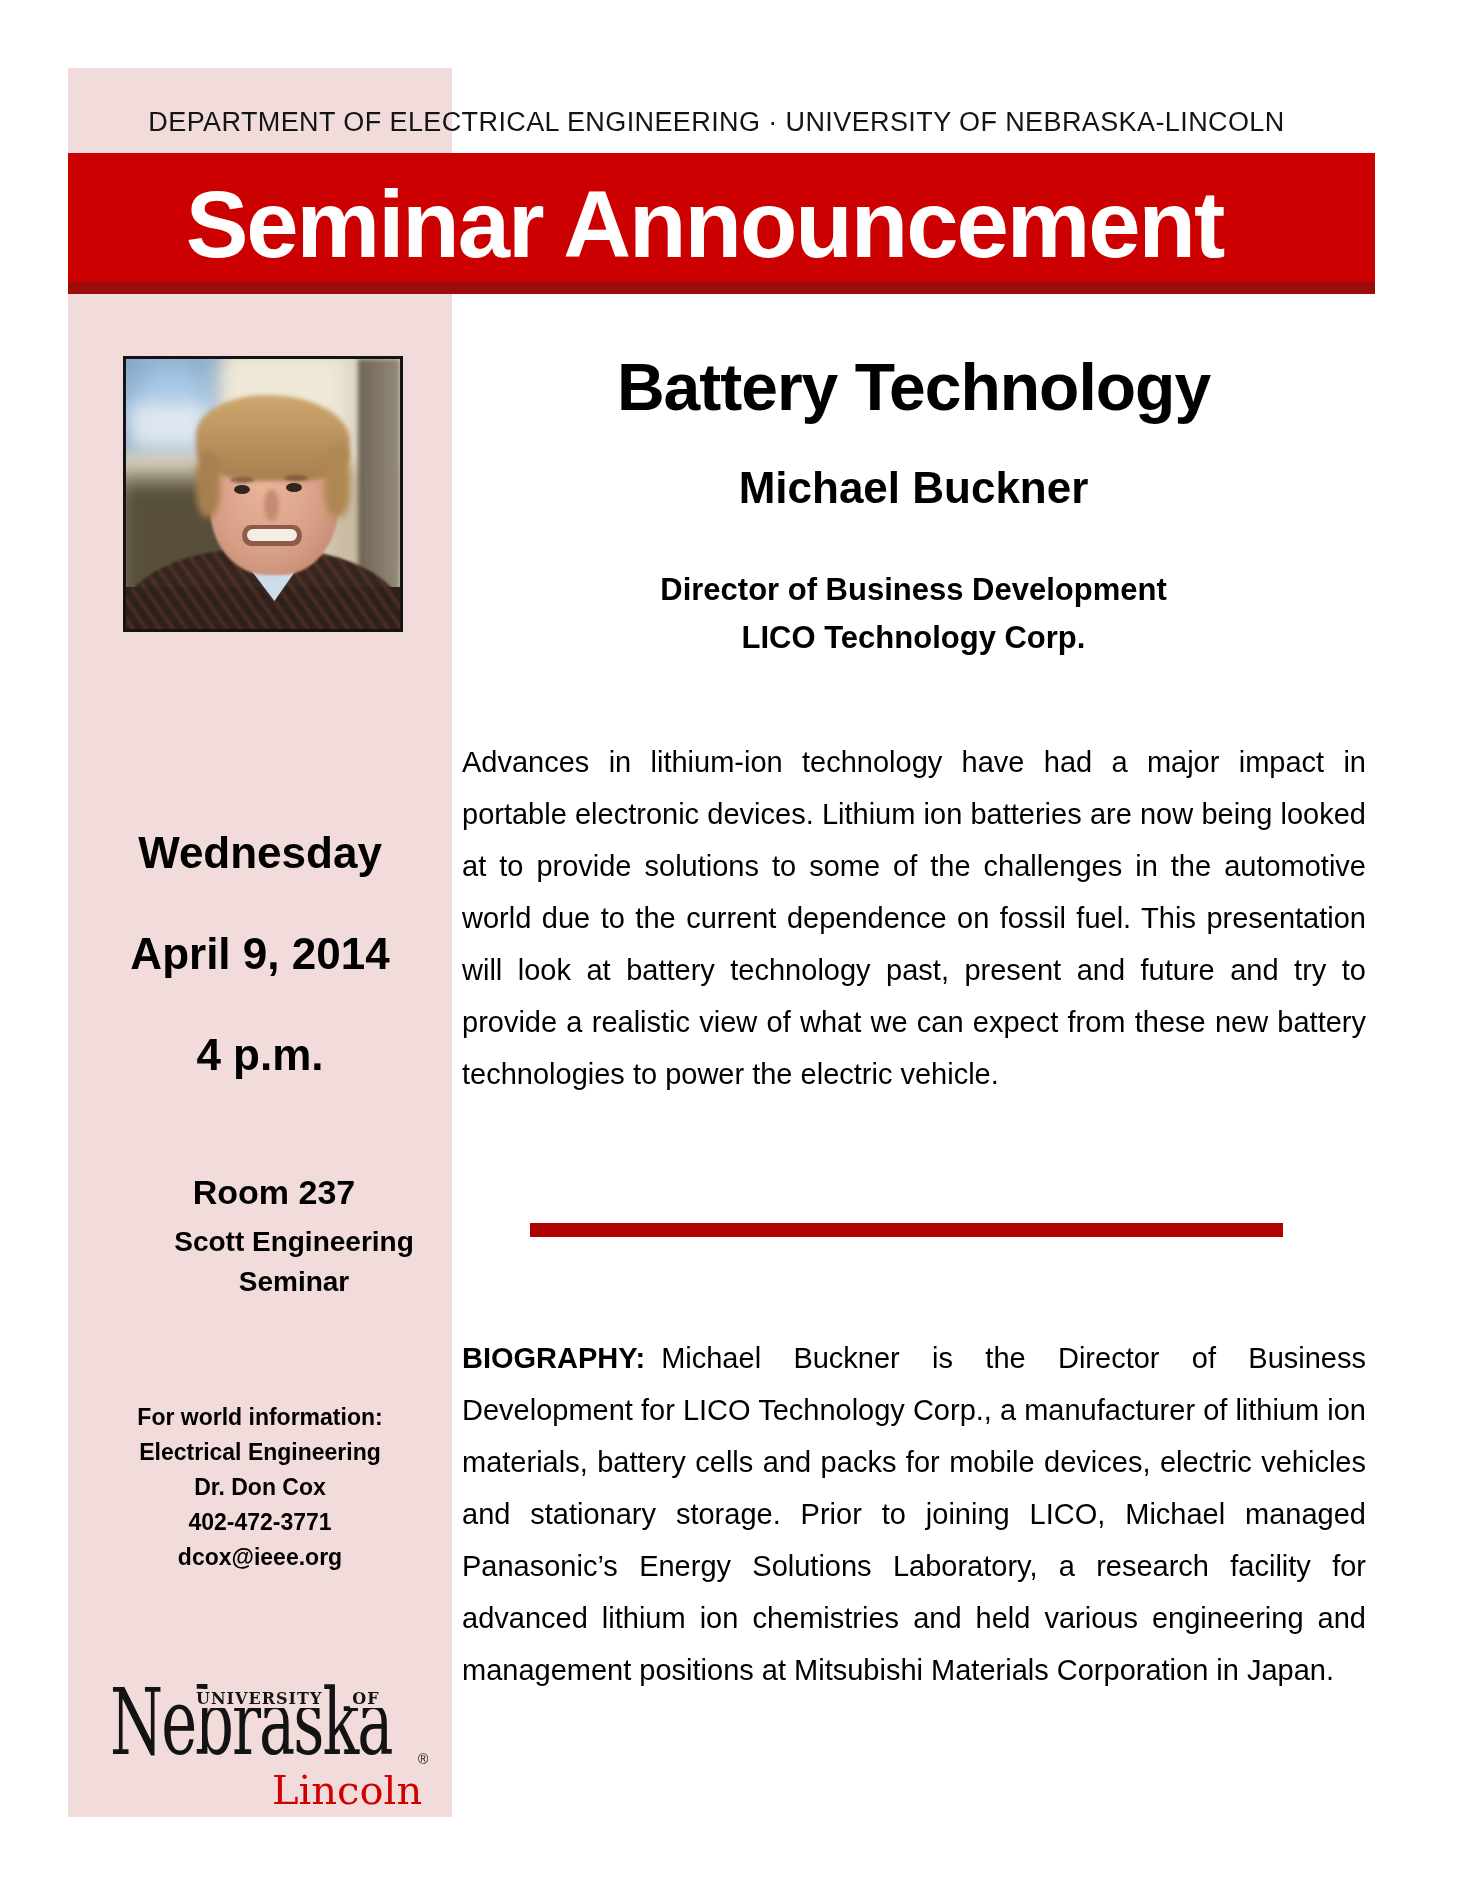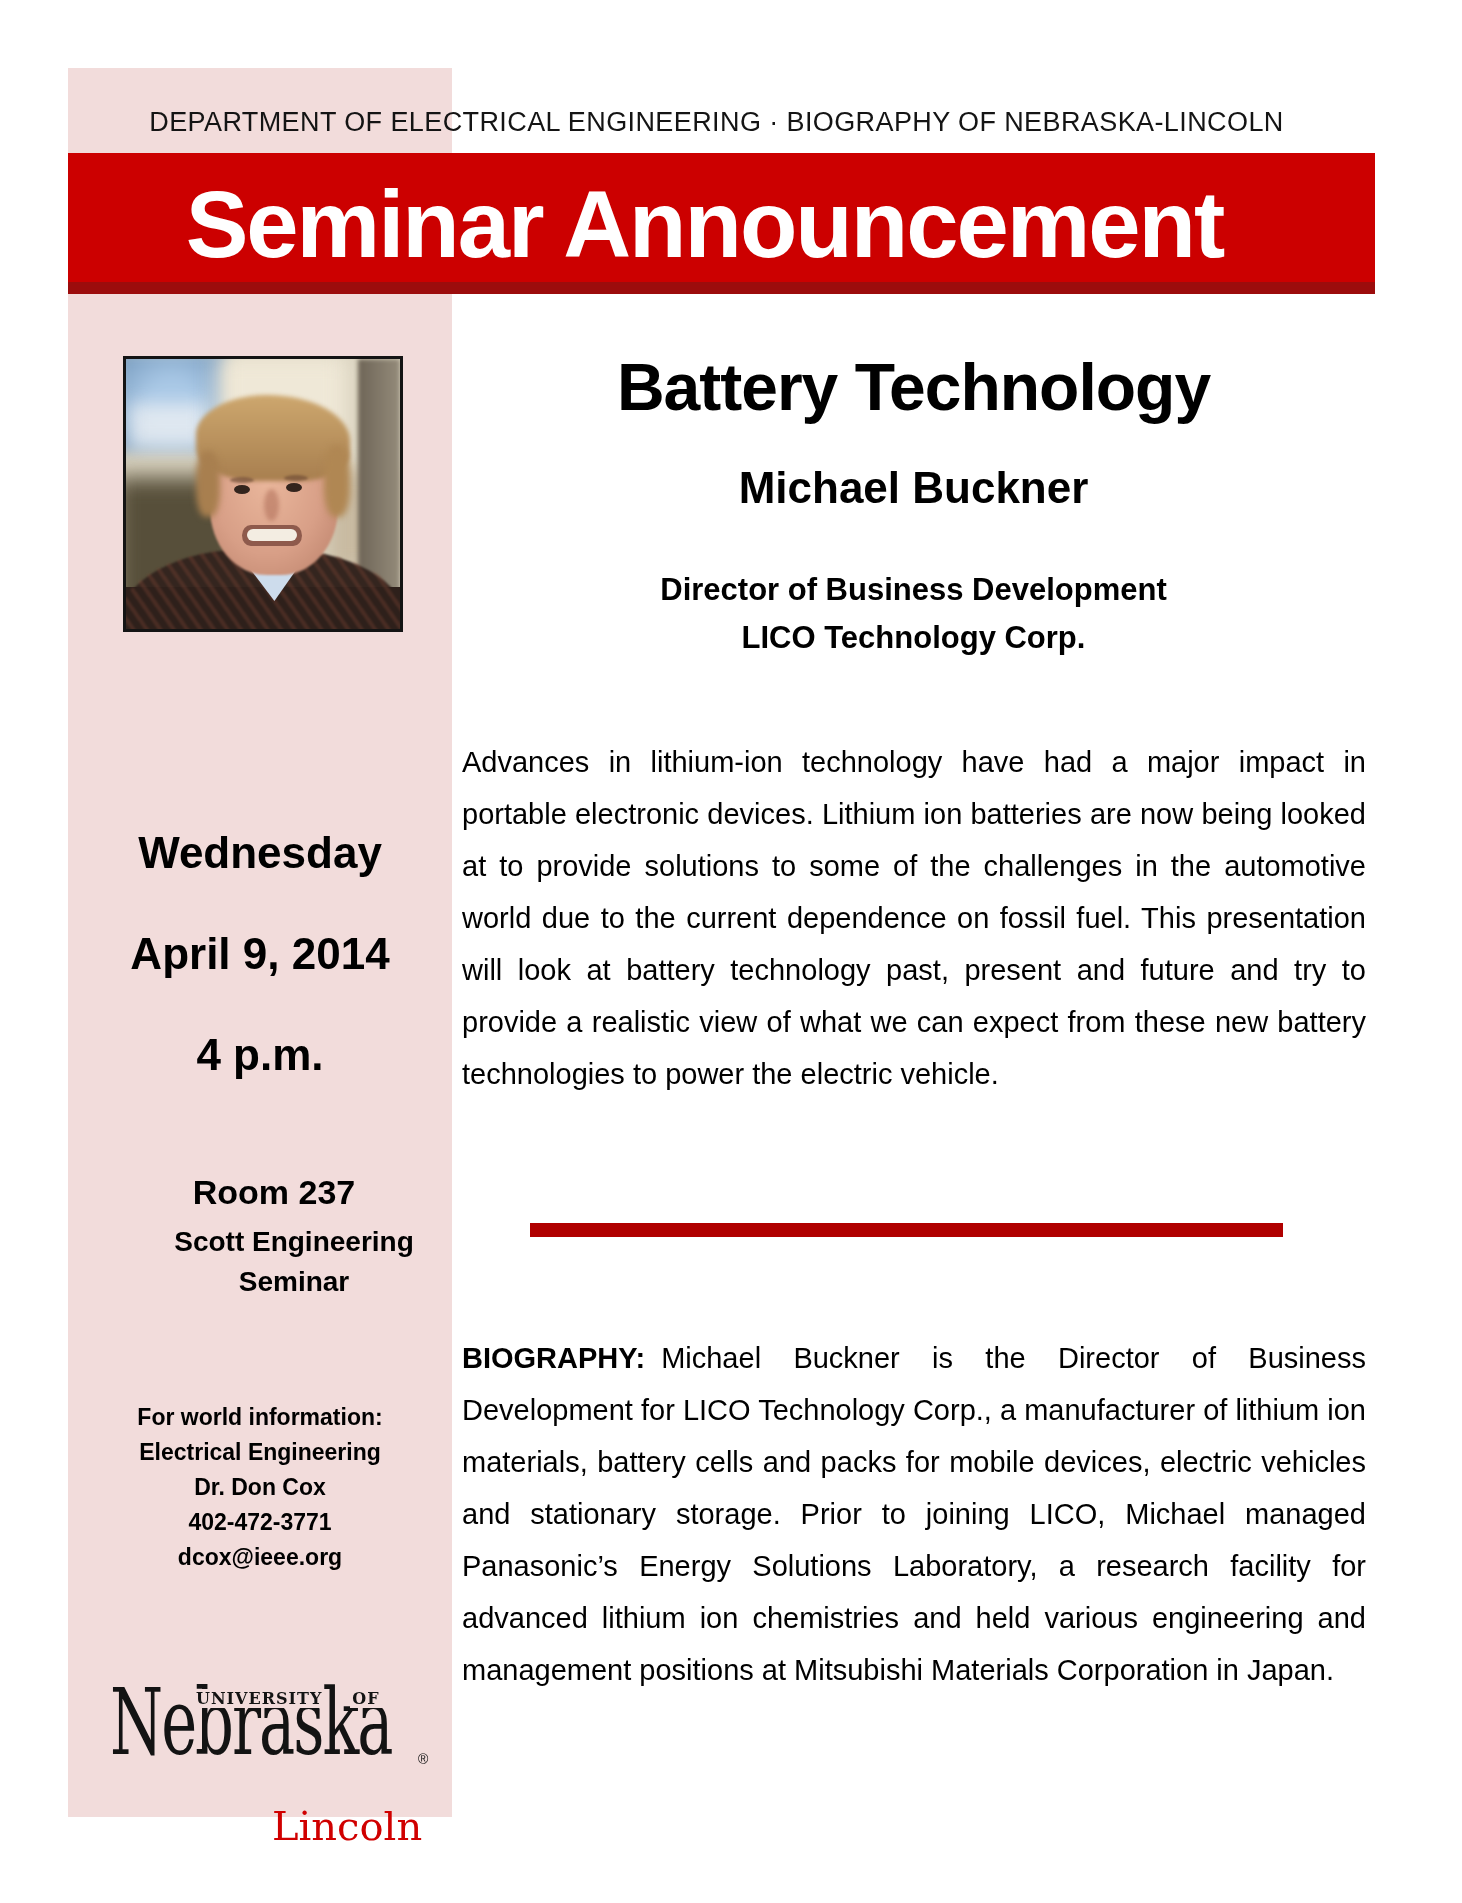--- a/index.html
+++ b/index.html
@@ -59,21 +59,21 @@
 
   
   .logo{position:absolute;left:100px;top:1655px;width:340px;height:160px;}
   .logo-nebraska{position:absolute;left:10px;top:22px;font-family:"DejaVu Serif",serif;font-size:92px;
                  line-height:92px;letter-spacing:-3px;color:#131313;transform:scaleX(.66);
                  transform-origin:left top;white-space:nowrap;}
   .logo-univ{position:absolute;left:94px;top:34px;display:flex;gap:26px;font-family:"DejaVu Serif",serif;
              font-size:16px;font-weight:700;letter-spacing:1px;color:#131313;}
   .logo-univ span{background:var(--sidebar_pink,#F2DCDB);padding:0 2px;}
   .logo-lincoln{position:absolute;left:172px;top:112px;font-family:"DejaVu Serif",serif;
-                font-size:40px;color:var(--lincoln_red,#D00000);margin-top:36px;}
+                font-size:40px;color:var(--lincoln_red,#D00000);}
   .logo-reg{position:absolute;left:318px;top:96px;font-size:14px;color:#131313;}
 
   
   .main-title{position:absolute;left:452px;top:352px;width:923px;text-align:center;
               font-weight:700;font-size:66px;letter-spacing:-1px;line-height:70px;}
   .speaker{position:absolute;left:452px;top:464px;width:923px;text-align:center;
            font-weight:700;font-size:44px;line-height:48px;}
   .affiliation{position:absolute;left:452px;top:566px;width:923px;text-align:center;
                font-weight:700;font-size:31px;line-height:48px;}
   .abstract{position:absolute;left:462px;top:736px;width:904px;font-size:29px;line-height:52px;
@@ -82,21 +82,21 @@
   .bio{position:absolute;left:462px;top:1332px;width:904px;font-size:29px;line-height:52px;text-align:justify;}
   .bio-label{font-weight:700;padding-right:16px;}
 </style>
 </head>
 <body>
 
 <div class="page">
 
   <div class="sidebar-bg"></div>
 
-  <div class="topbar">DEPARTMENT OF ELECTRICAL ENGINEERING · BIOGRAPHY OF NEBRASKA-LINCOLN</div>
+  <div class="topbar">DEPARTMENT OF ELECTRICAL ENGINEERING · UNIVERSITY OF NEBRASKA-LINCOLN</div>
 
   <div class="banner">
     <div class="banner-title">Seminar Announcement</div>
   </div>
 
   <div class="photo">
     <div class="ph-blue"></div>
     <div class="ph-sign"></div>
     <div class="ph-window"></div>
     <div class="ph-warm"></div>

